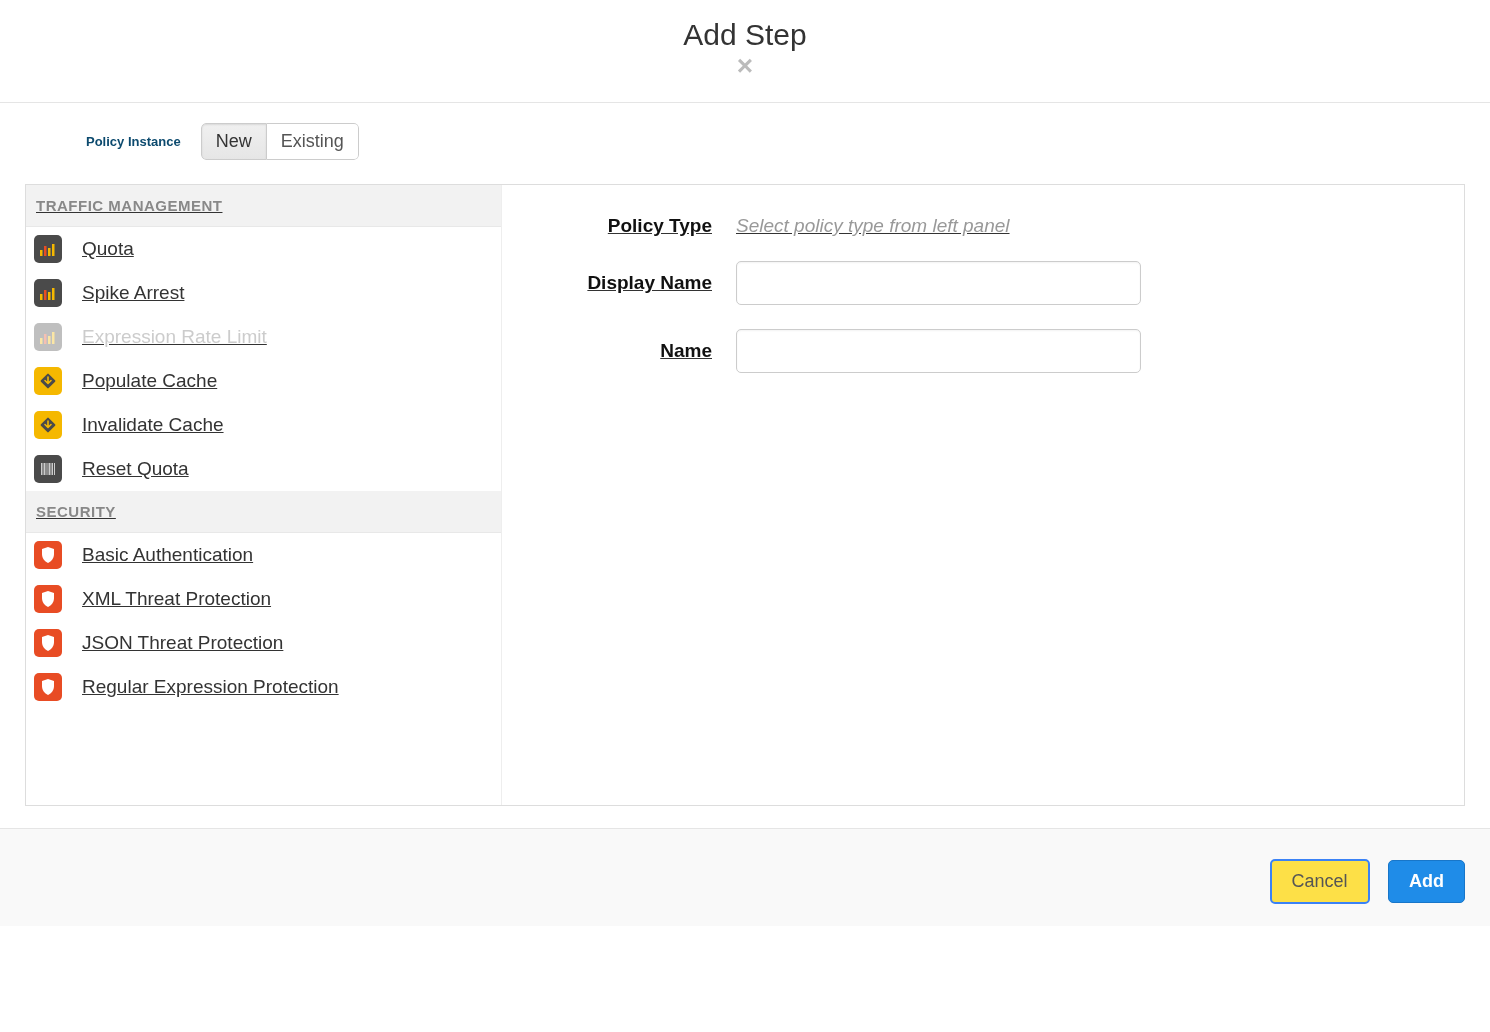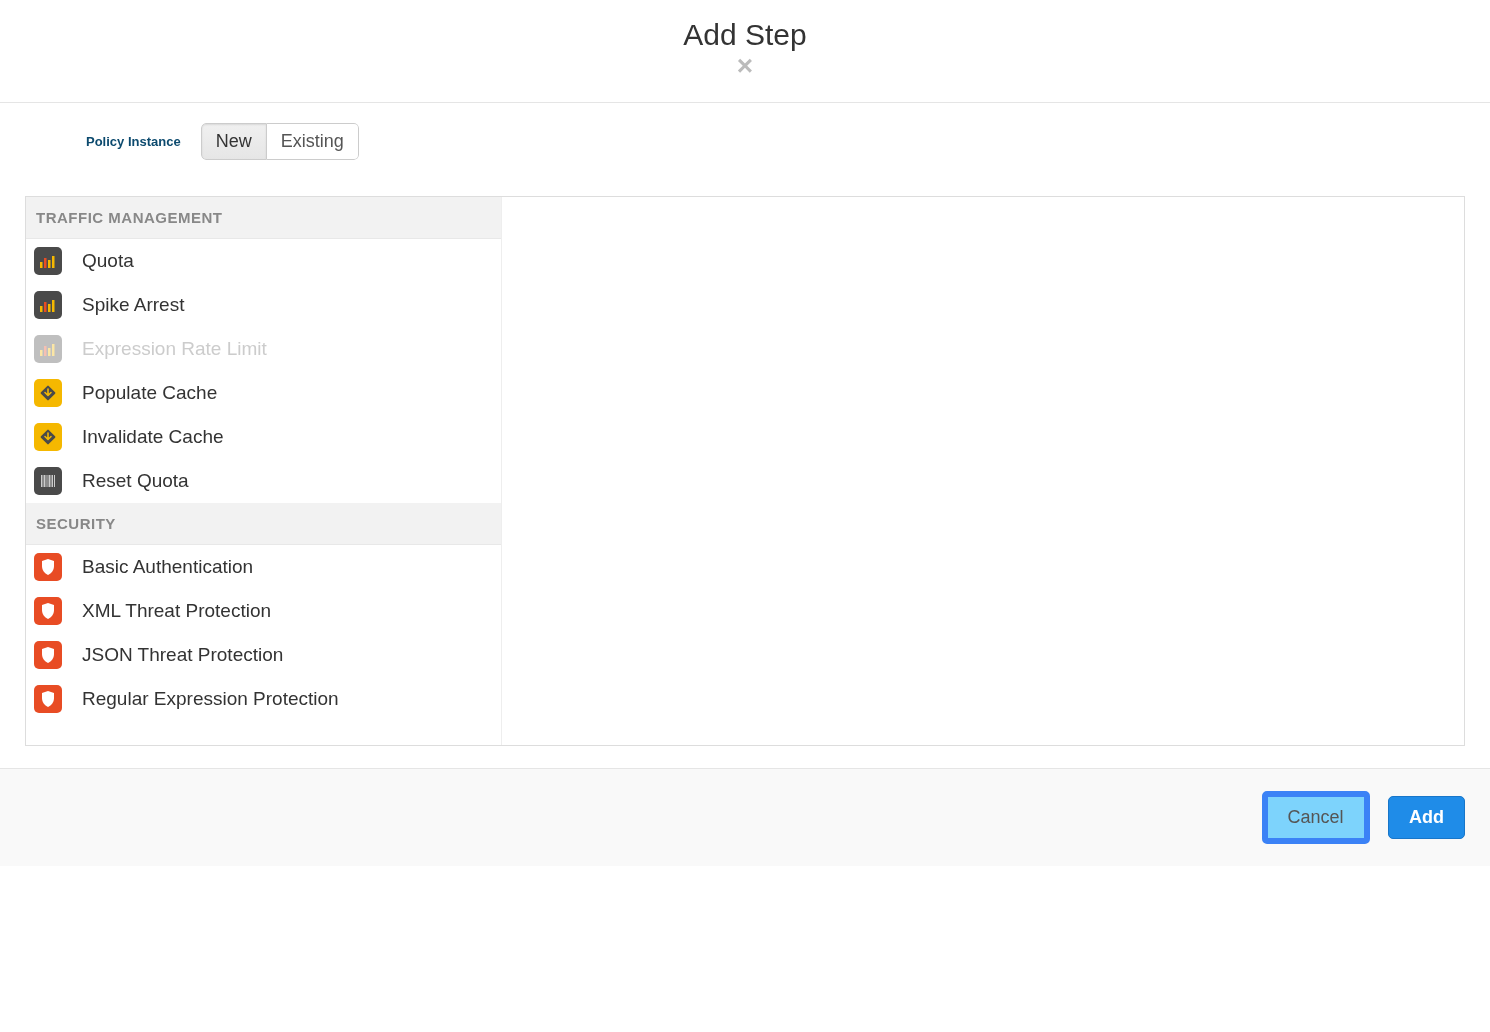--- a/index.html
+++ b/index.html
@@ -48,23 +48,24 @@
     .btn-group button.active {
       background: linear-gradient(to bottom, #f0f0f0, #e6e6e6);
       color: #333;
       box-shadow: inset 0 1px 2px rgba(0,0,0,0.1);
     }
     .btn-group button:first-child { border-radius: 5px 0 0 5px; }
     .btn-group button:last-child { border-radius: 0 5px 5px 0; border-left: none; }
 
     .panels {
       display: flex;
-      margin: 16px 25px;
+      margin: 4px 25px;
       border: 1px solid #ddd;
-      height: 550px;
+      height: 622px;
+      text-decoration: underline;
     }
     .left-panel {
       width: 476px;
       overflow-y: scroll;
       border-right: 1px solid #eee;
     }
     .left-panel::-webkit-scrollbar { width: 14px; }
     .left-panel::-webkit-scrollbar-track { background: #f7f7f7; }
     .left-panel::-webkit-scrollbar-thumb { background: #bfbfbf; border-radius: 7px; border: 3px solid #f7f7f7; }
 
@@ -143,23 +144,24 @@
       margin-top: 22px;
     }
     .footer button {
       font-size: 18px;
       padding: 10px 20px;
       border-radius: 5px;
       cursor: pointer;
       margin-left: 14px;
     }
     .btn-cancel {
-      background: #7dd3fc;
+      background: #fde047;
       color: #555;
-      border: 6px solid #3b82f6;
+      border: 2px solid #3b82f6;
+      margin-top: 8px;
     }
     .btn-add {
       background: #1f8ce8;
       color: #fff;
       border: 1px solid #1876c9;
       font-weight: 600;
     }
   </style>
 </head>
 <body>
@@ -276,19 +278,33 @@
         </div>
         <div class="policy-item">
           <div class="icon-box icon-security">
             <svg viewBox="0 0 16 18">
               <path d="M8 1 L14 3 V8 C14 12 11.5 15.5 8 17 C4.5 15.5 2 12 2 8 V3 Z" fill="#fff"></path>
             </svg>
           </div>
           <span>Regular Expression Protection</span>
         </div>
       </div>
+    <div class="right-panel">
+      <div class="form-row">
+        <div class="flabel">Policy Type</div>
+        <div class="placeholder-text">Select policy type from left panel</div>
+      </div>
+      <div class="form-row">
+        <div class="flabel">Display Name</div>
+        <input type="text" value="" style="">
+      </div>
+      <div class="form-row">
+        <div class="flabel">Name</div>
+        <input type="text" value="" style="">
+      </div>
+    </div>
   </div>
 </div>
 
 <div class="footer">
   <button class="btn-cancel">Cancel</button>
   <button class="btn-add">Add</button>
 </div>
 
 </body></html>

